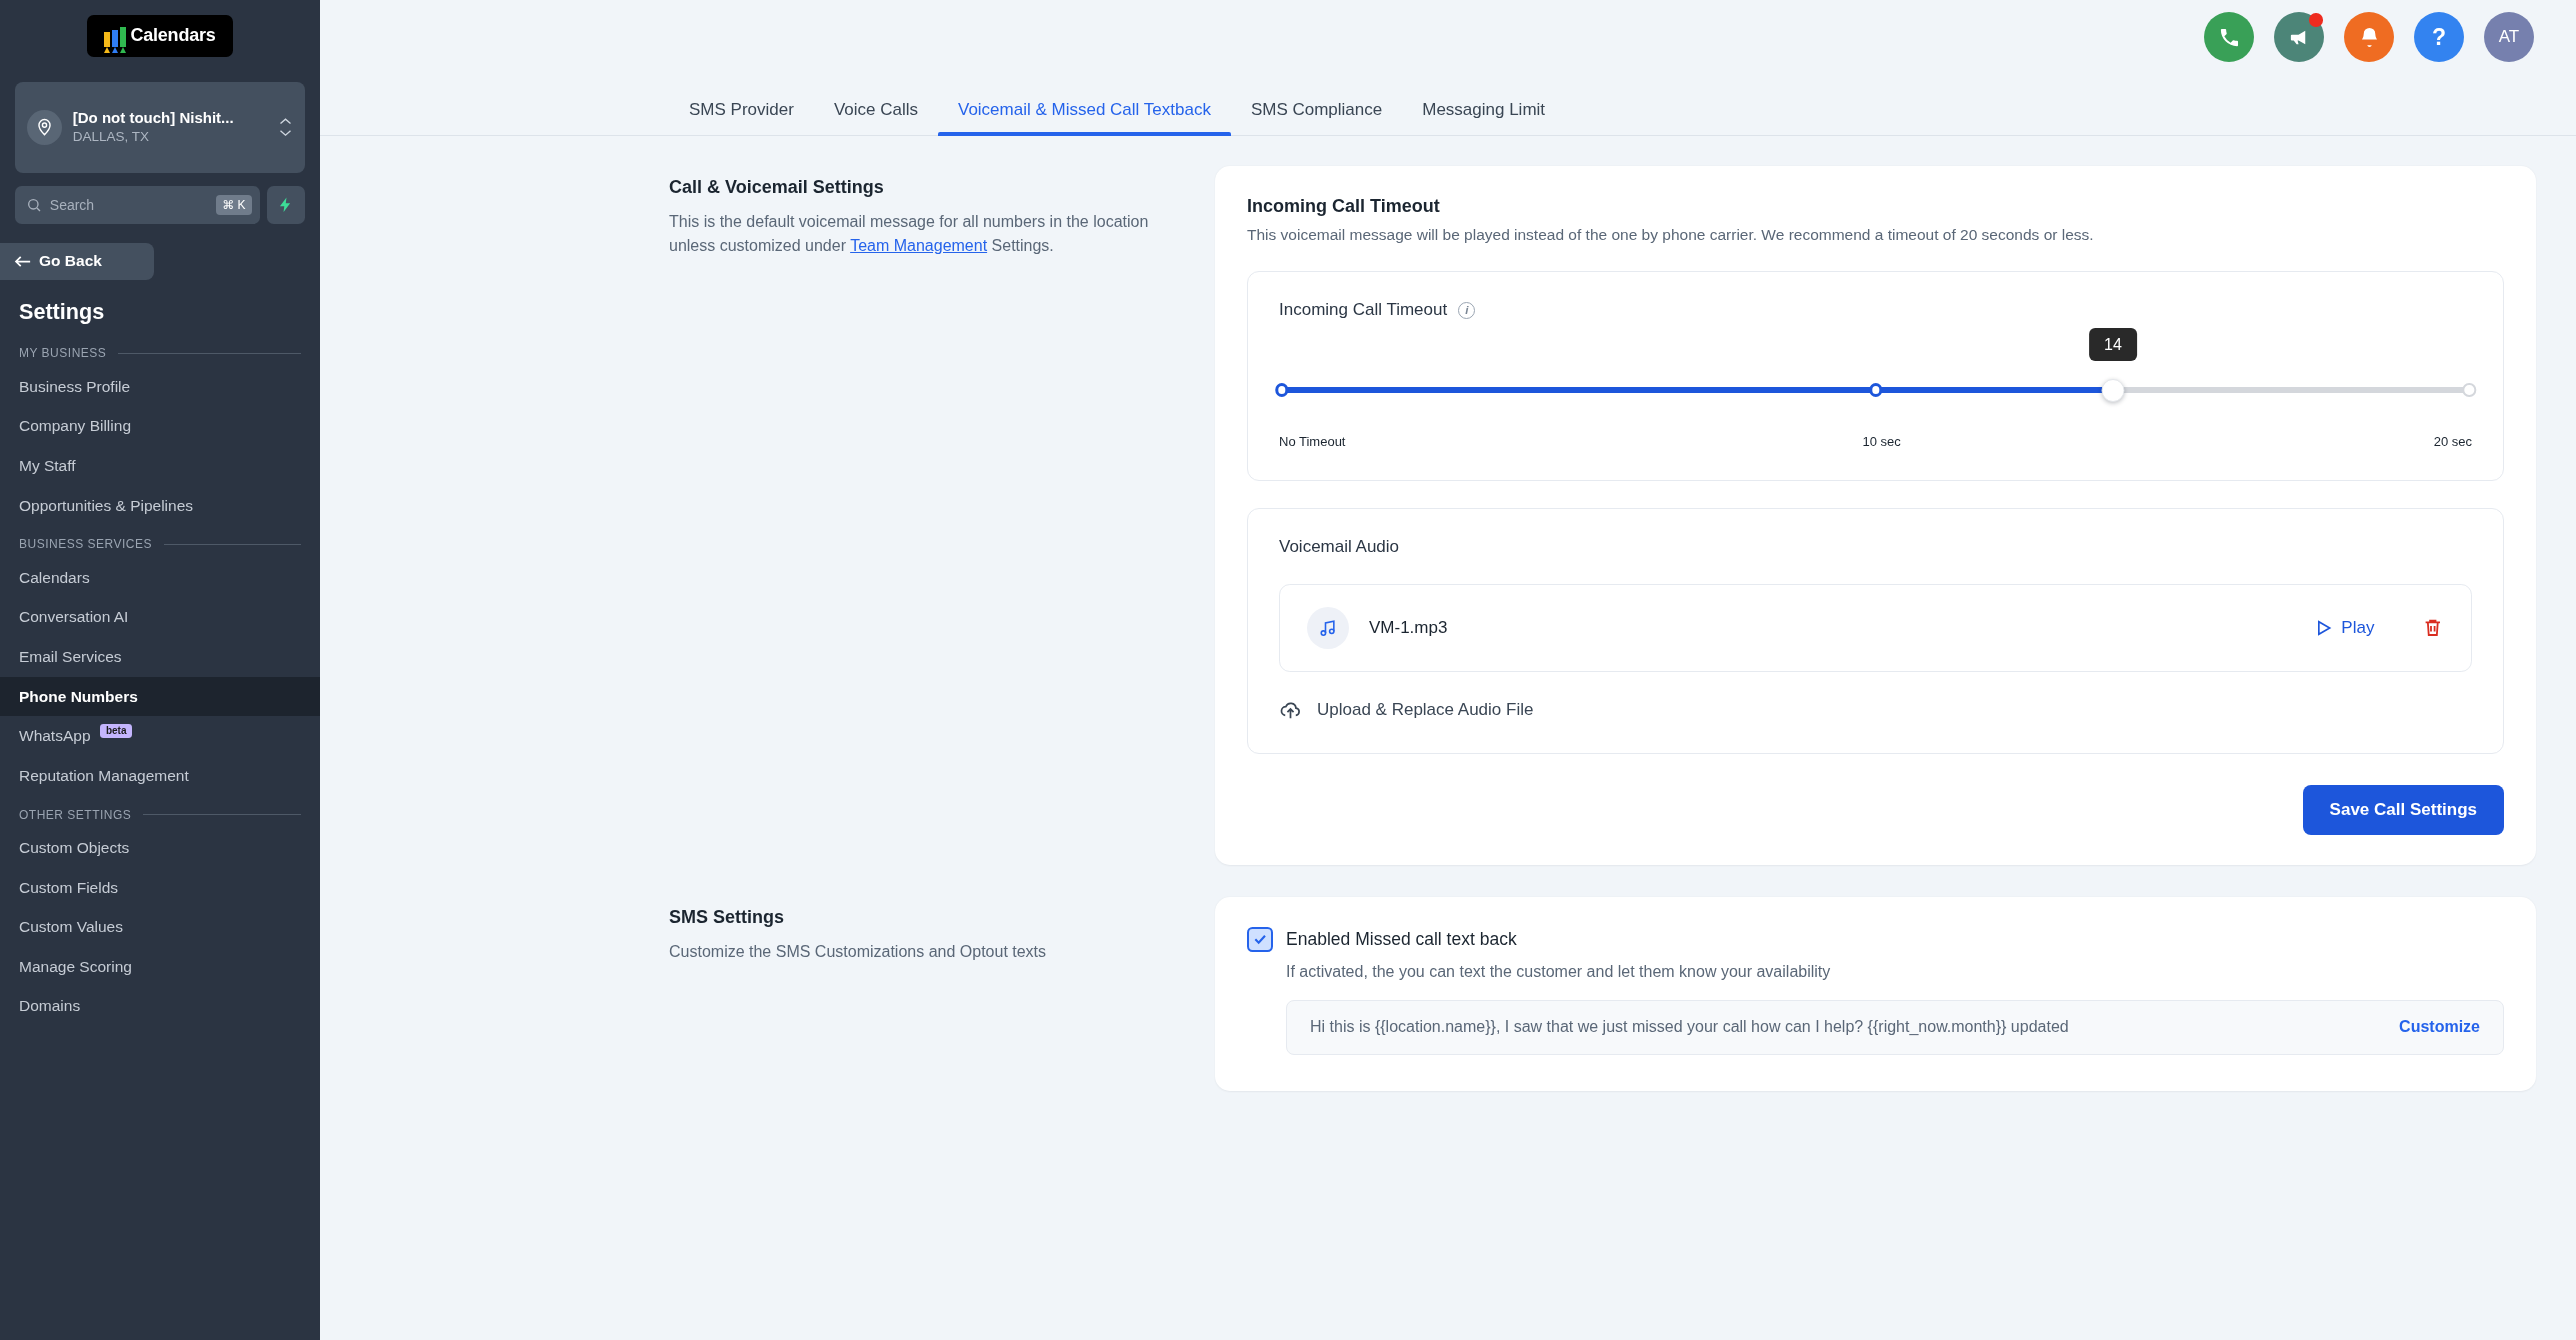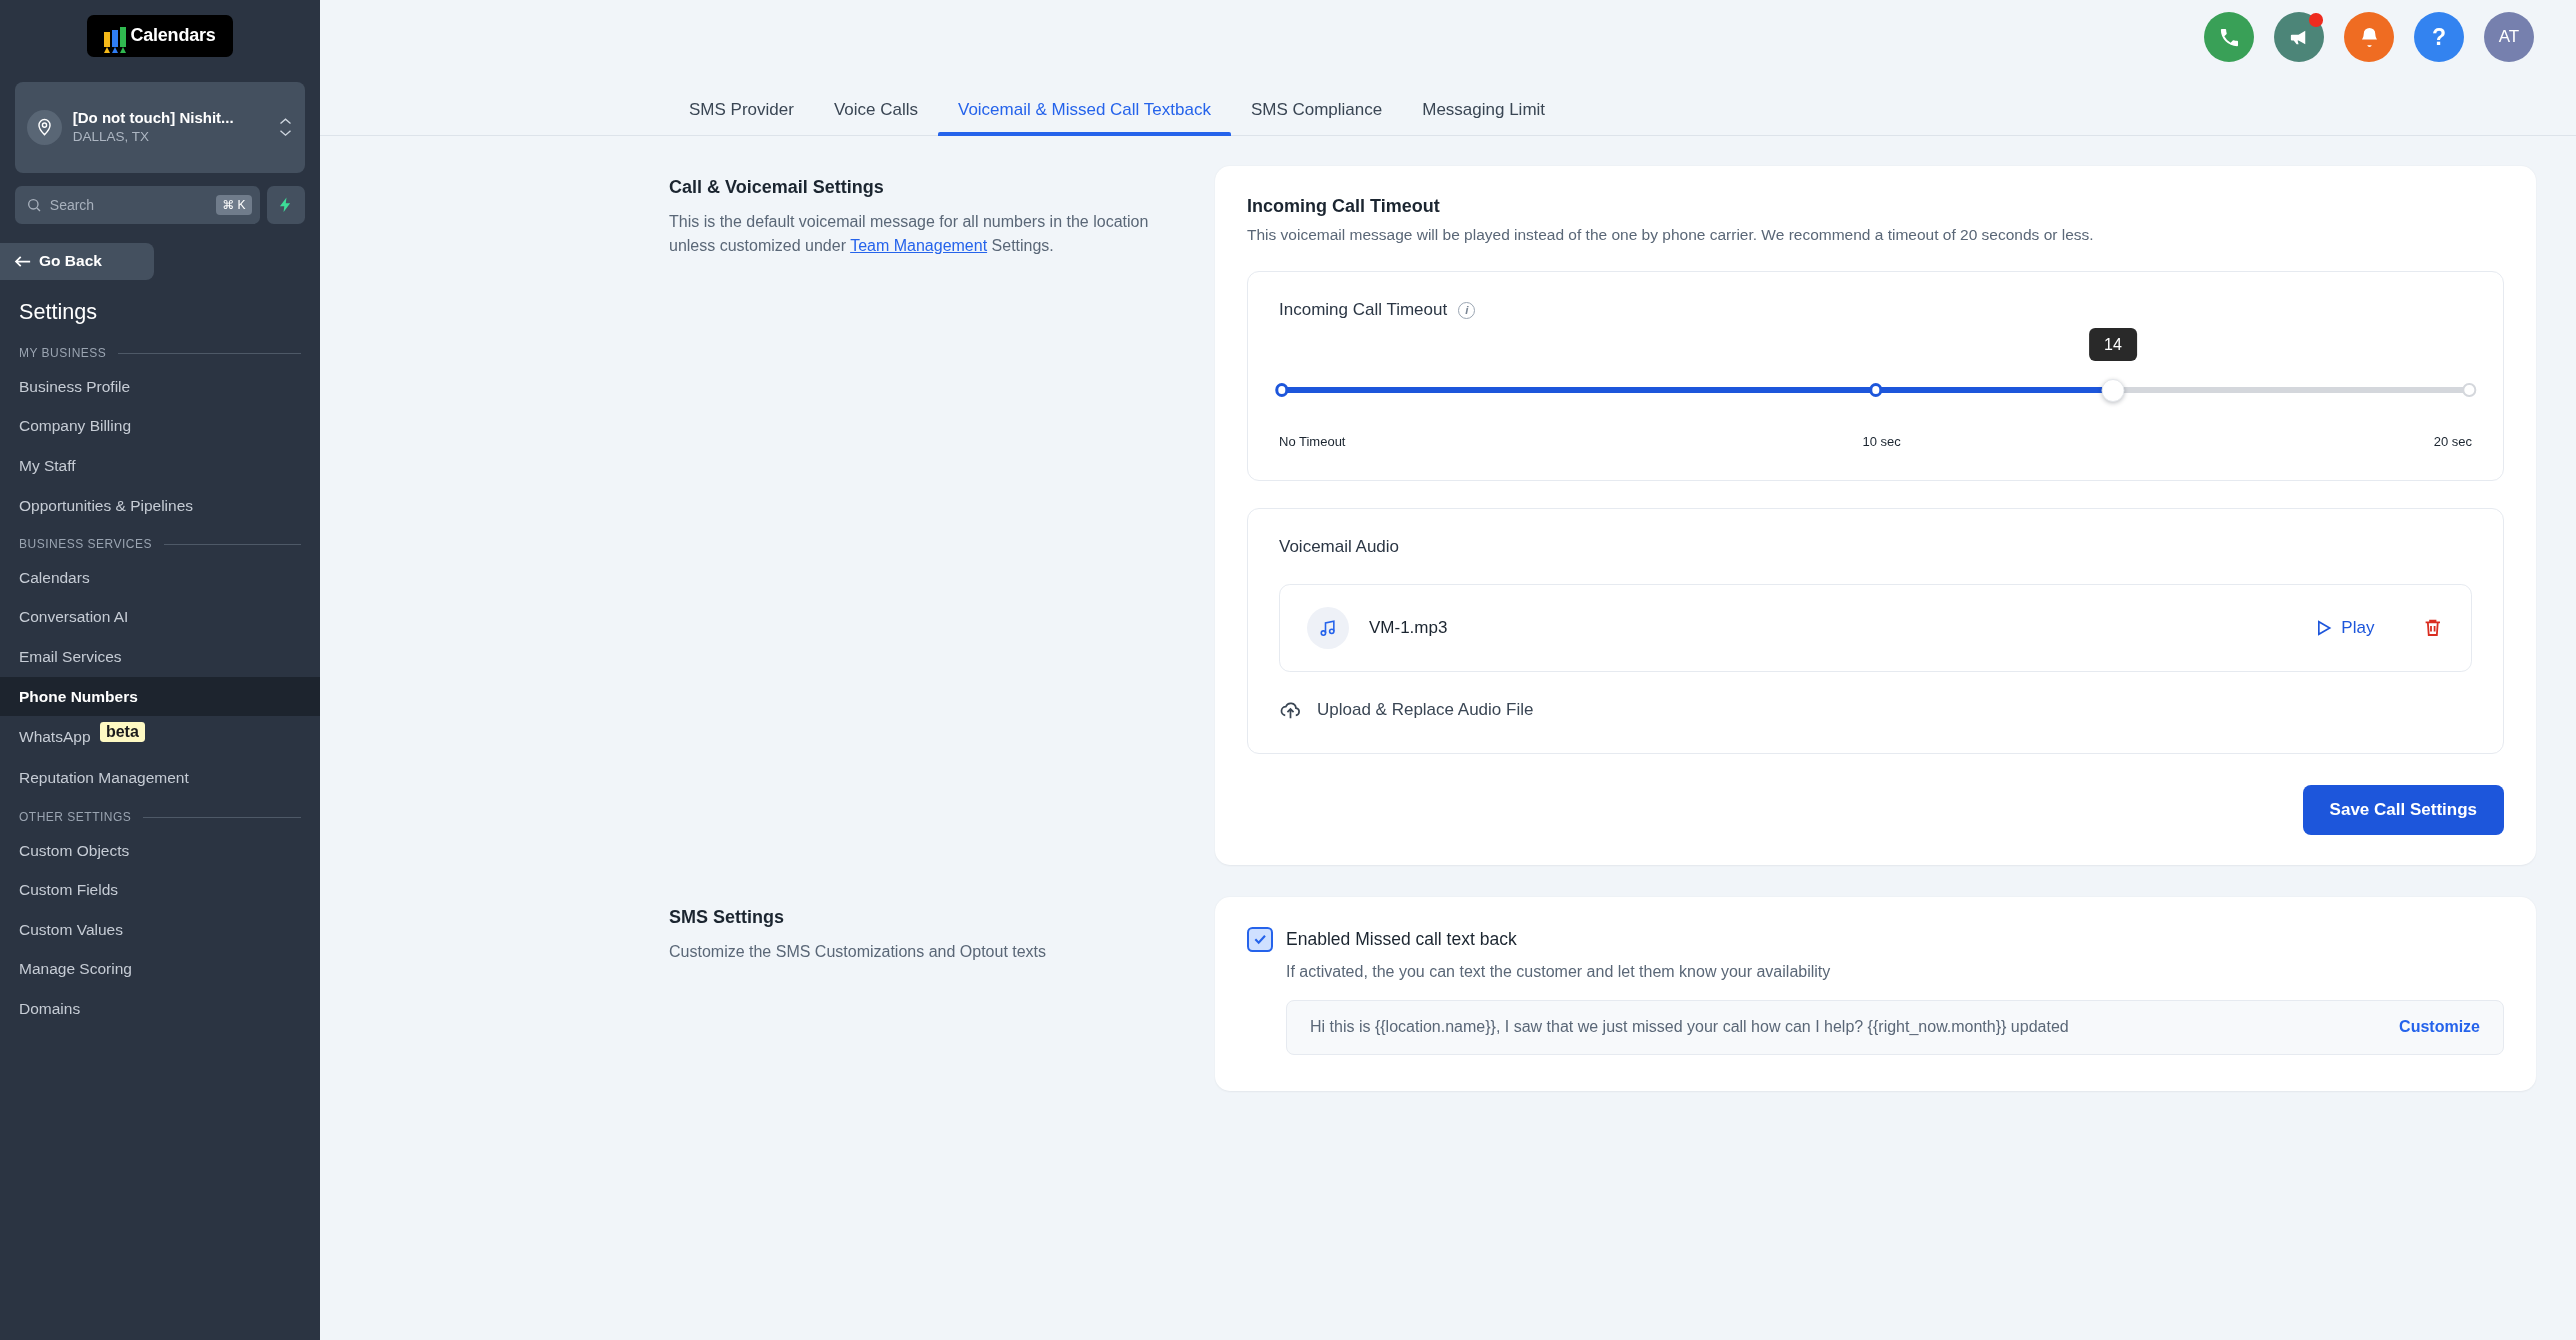--- a/index.html
+++ b/index.html
@@ -62,35 +62,35 @@
     font-size:12px; padding:2.7px 6.7px; font-weight:500; }
   .bolt-box { width:38px; height:38px; background:#44505f; border-radius:6.7px;
     display:flex; align-items:center; justify-content:center; }
 
   .goback {
     margin-top:19px; background:#44505f;
     border-radius: 0 8px 8px 0; padding:9.4px 17.5px 9.4px 13.5px;
     display:inline-flex; align-items:center; gap:8px; width:154px;
     color:#fff; font-size:15.5px; font-weight:700; cursor:pointer;
   }
-  .settings-title { color:#fff; font-size:21.6px; font-weight:400; margin:19px 0 0 19px; }
+  .settings-title { color:#fff; font-size:21.6px; font-weight:700; margin:19px 0 0 19px; }
 
   .nav { margin-top:9.4px; flex:1; overflow:hidden; }
   .nav-section {
     display:flex; align-items:center; gap:12px; padding:12px 19px 6.7px;
   }
   .nav-section span { color:#9aa4b1; font-size:12px; letter-spacing:0.5px; white-space:nowrap; }
   .nav-section .rule { flex:1; height:0.7px; background:#4e5967; }
   .nav-item {
     padding:10.8px 19px; color:#c6ccd5; font-size:15.5px; cursor:pointer;
     display:flex; align-items:center; gap:9.4px; white-space:nowrap;
   }
   .nav-item.active { background:#1d242e; color:#fff; font-weight:600; }
   .badge-beta {
-    background:#fef9c3; color:#1c1c1c; font-size:16px; font-weight:600;
+    background:#c4b5fd; color:#1c1c1c; font-size:10px; font-weight:600;
     border-radius:3.4px; padding:1.3px 6px; position:relative; top:-5.4px;
   }
 
   
   .main { flex:1; height:1341px; display:flex; flex-direction:column; background:#f1f5f9; }
   .topbar { height:74px; display:flex; align-items:center; justify-content:flex-end;
     padding-right:42px; gap:20px; background:#f1f5f9; }
   .ic { width:50px; height:50px; border-radius:50%; display:flex;
     align-items:center; justify-content:center; position:relative; cursor:pointer; }
   .ic-green { background:#39a057; }

